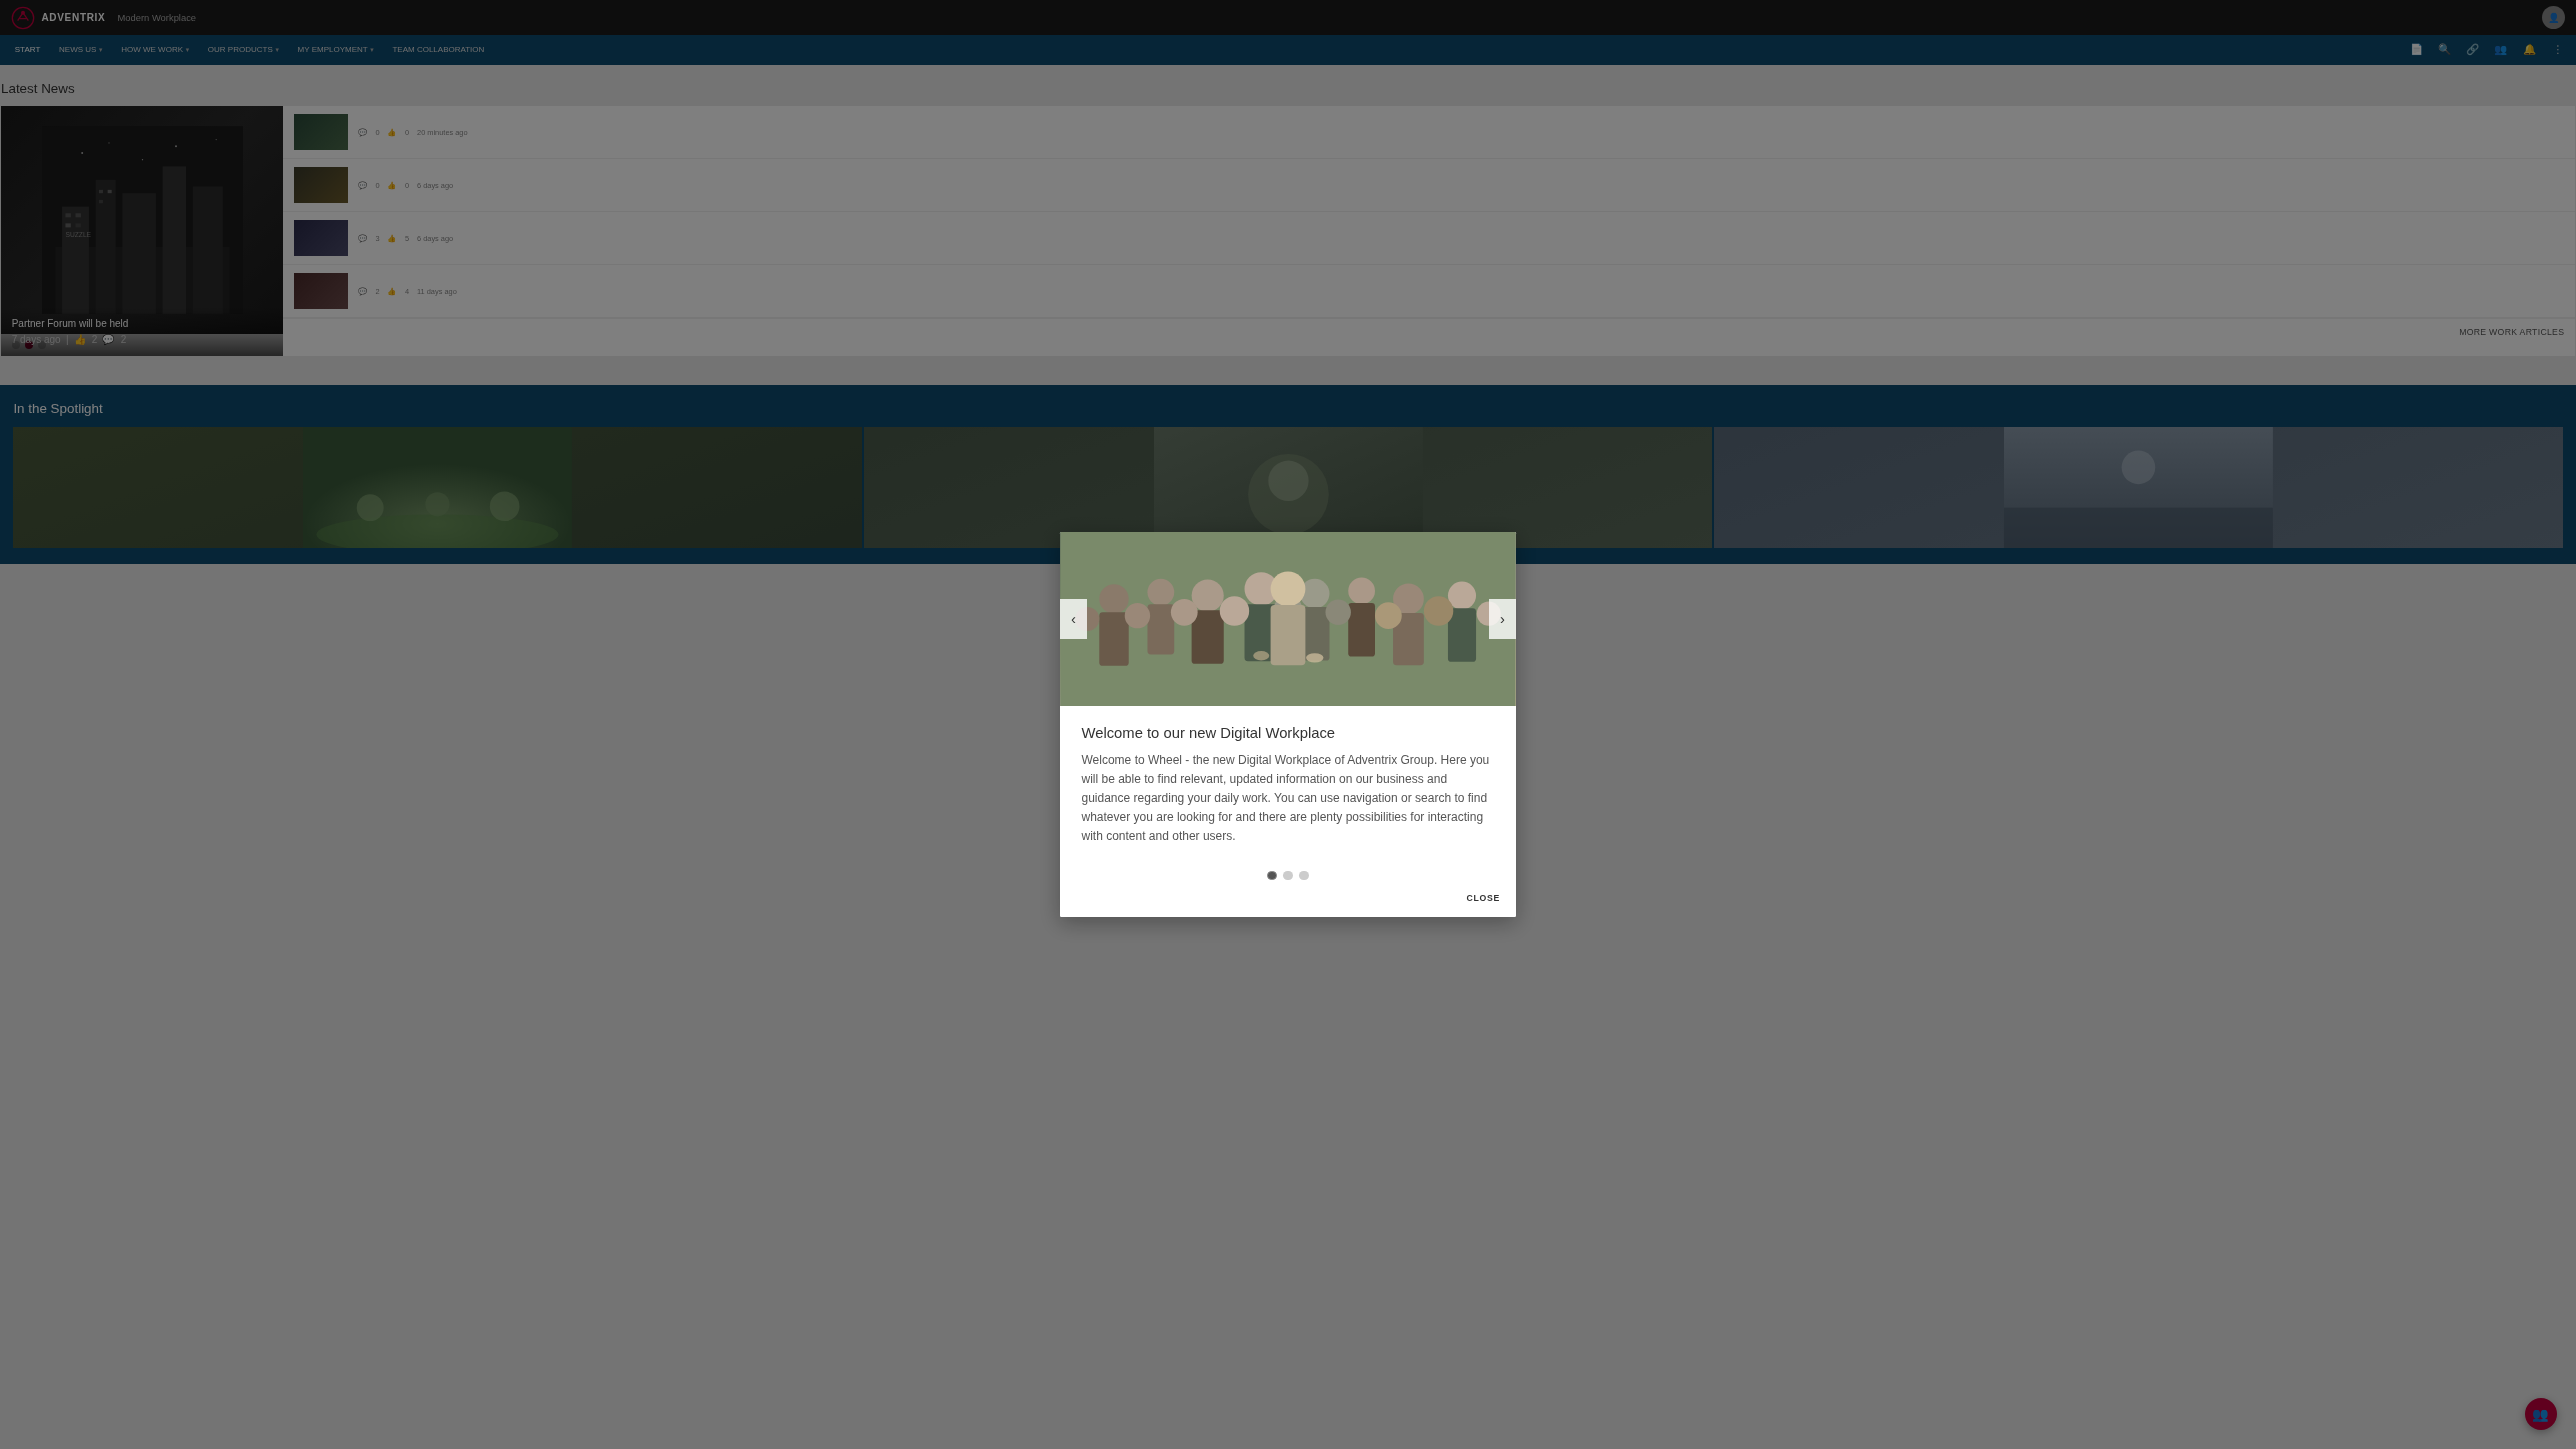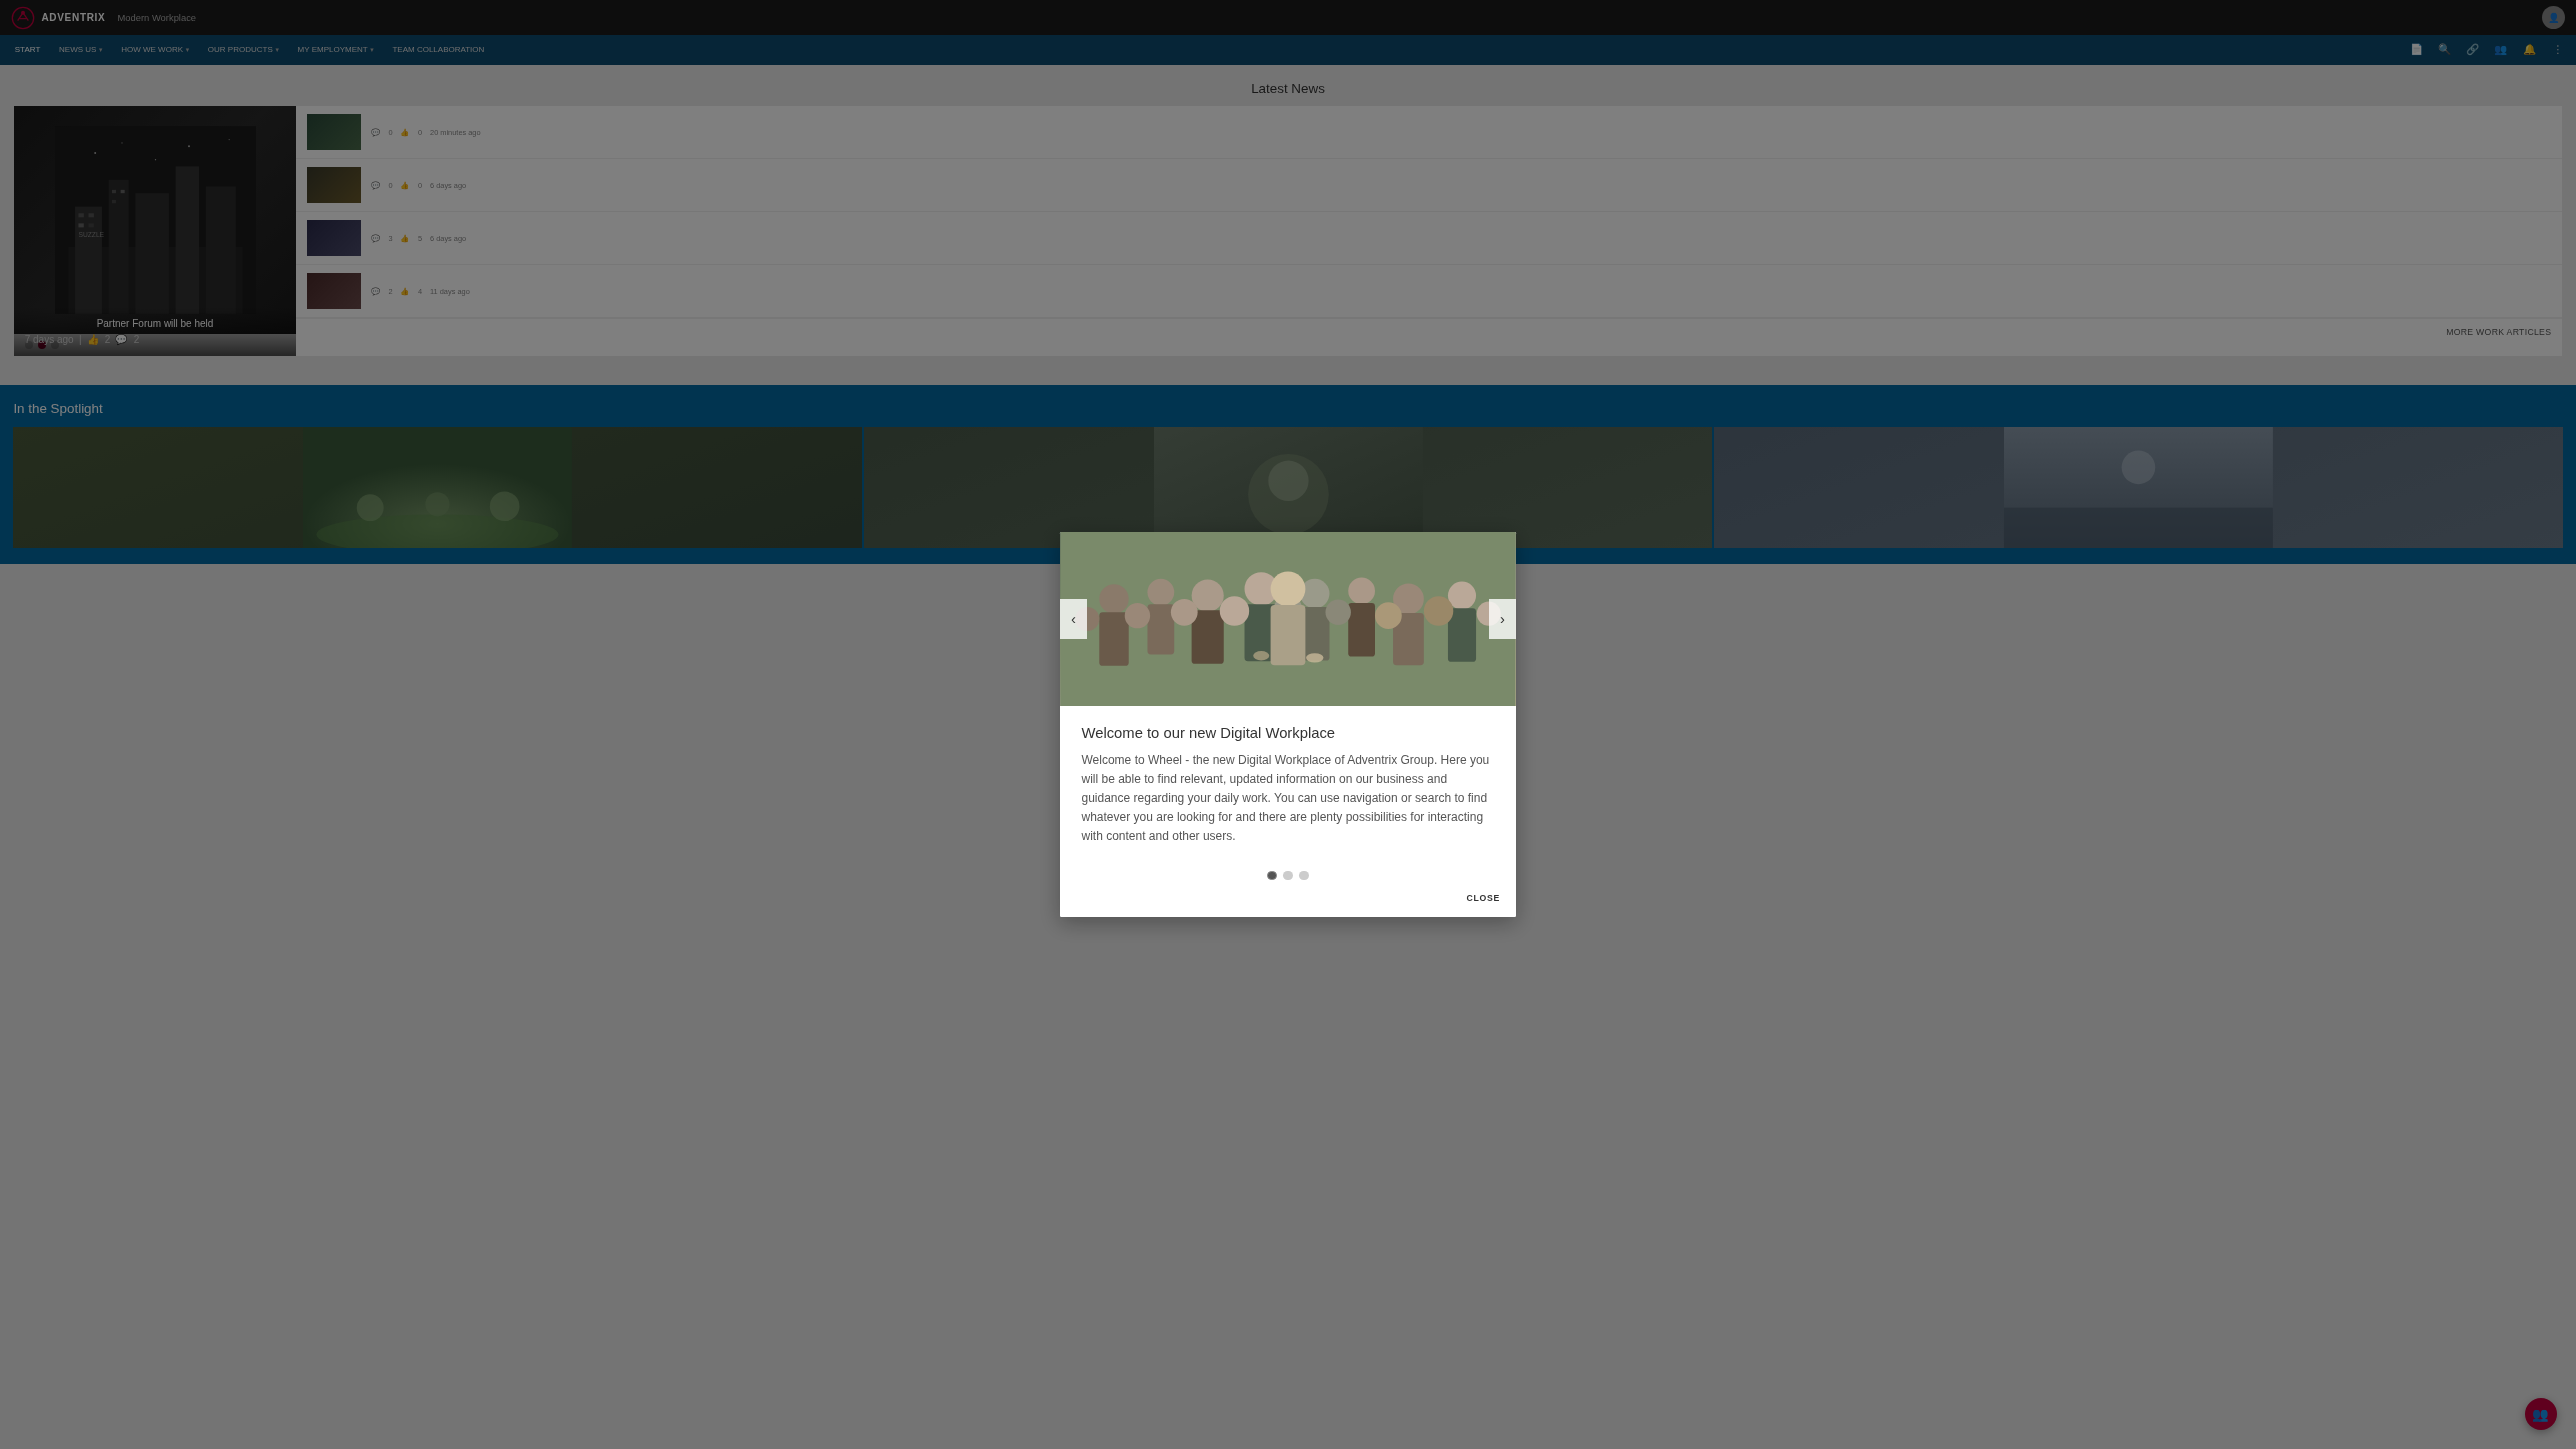--- a/index.html
+++ b/index.html
@@ -78,22 +78,21 @@
       display: flex;
       align-items: center;
       justify-content: center;
       color: #ccc;
       cursor: pointer;
       font-size: 10.7px;
     }
 
     
     .main-content {
-      padding: 16px 14px;
-      text-align: center;
+      padding: 16px 1px;
     }
     .section-title {
       font-size: 13.4px;
       color: #333;
       margin-bottom: 10.7px;
       font-weight: 400;
     }
 
     
     .news-container {
@@ -189,21 +188,21 @@
     }
     .more-link {
       font-size: 8.7px;
       color: #555;
       cursor: pointer;
       letter-spacing: 0.3px;
     }
 
     
     .spotlight-section {
-      background: #0369a1;
+      background: #0c4a6e;
       padding: 16px 13.4px;
     }
     .spotlight-title {
       font-size: 13.4px;
       color: #fff;
       margin-bottom: 10.7px;
       font-weight: 400;
     }
     .spotlight-grid {
       display: grid;

